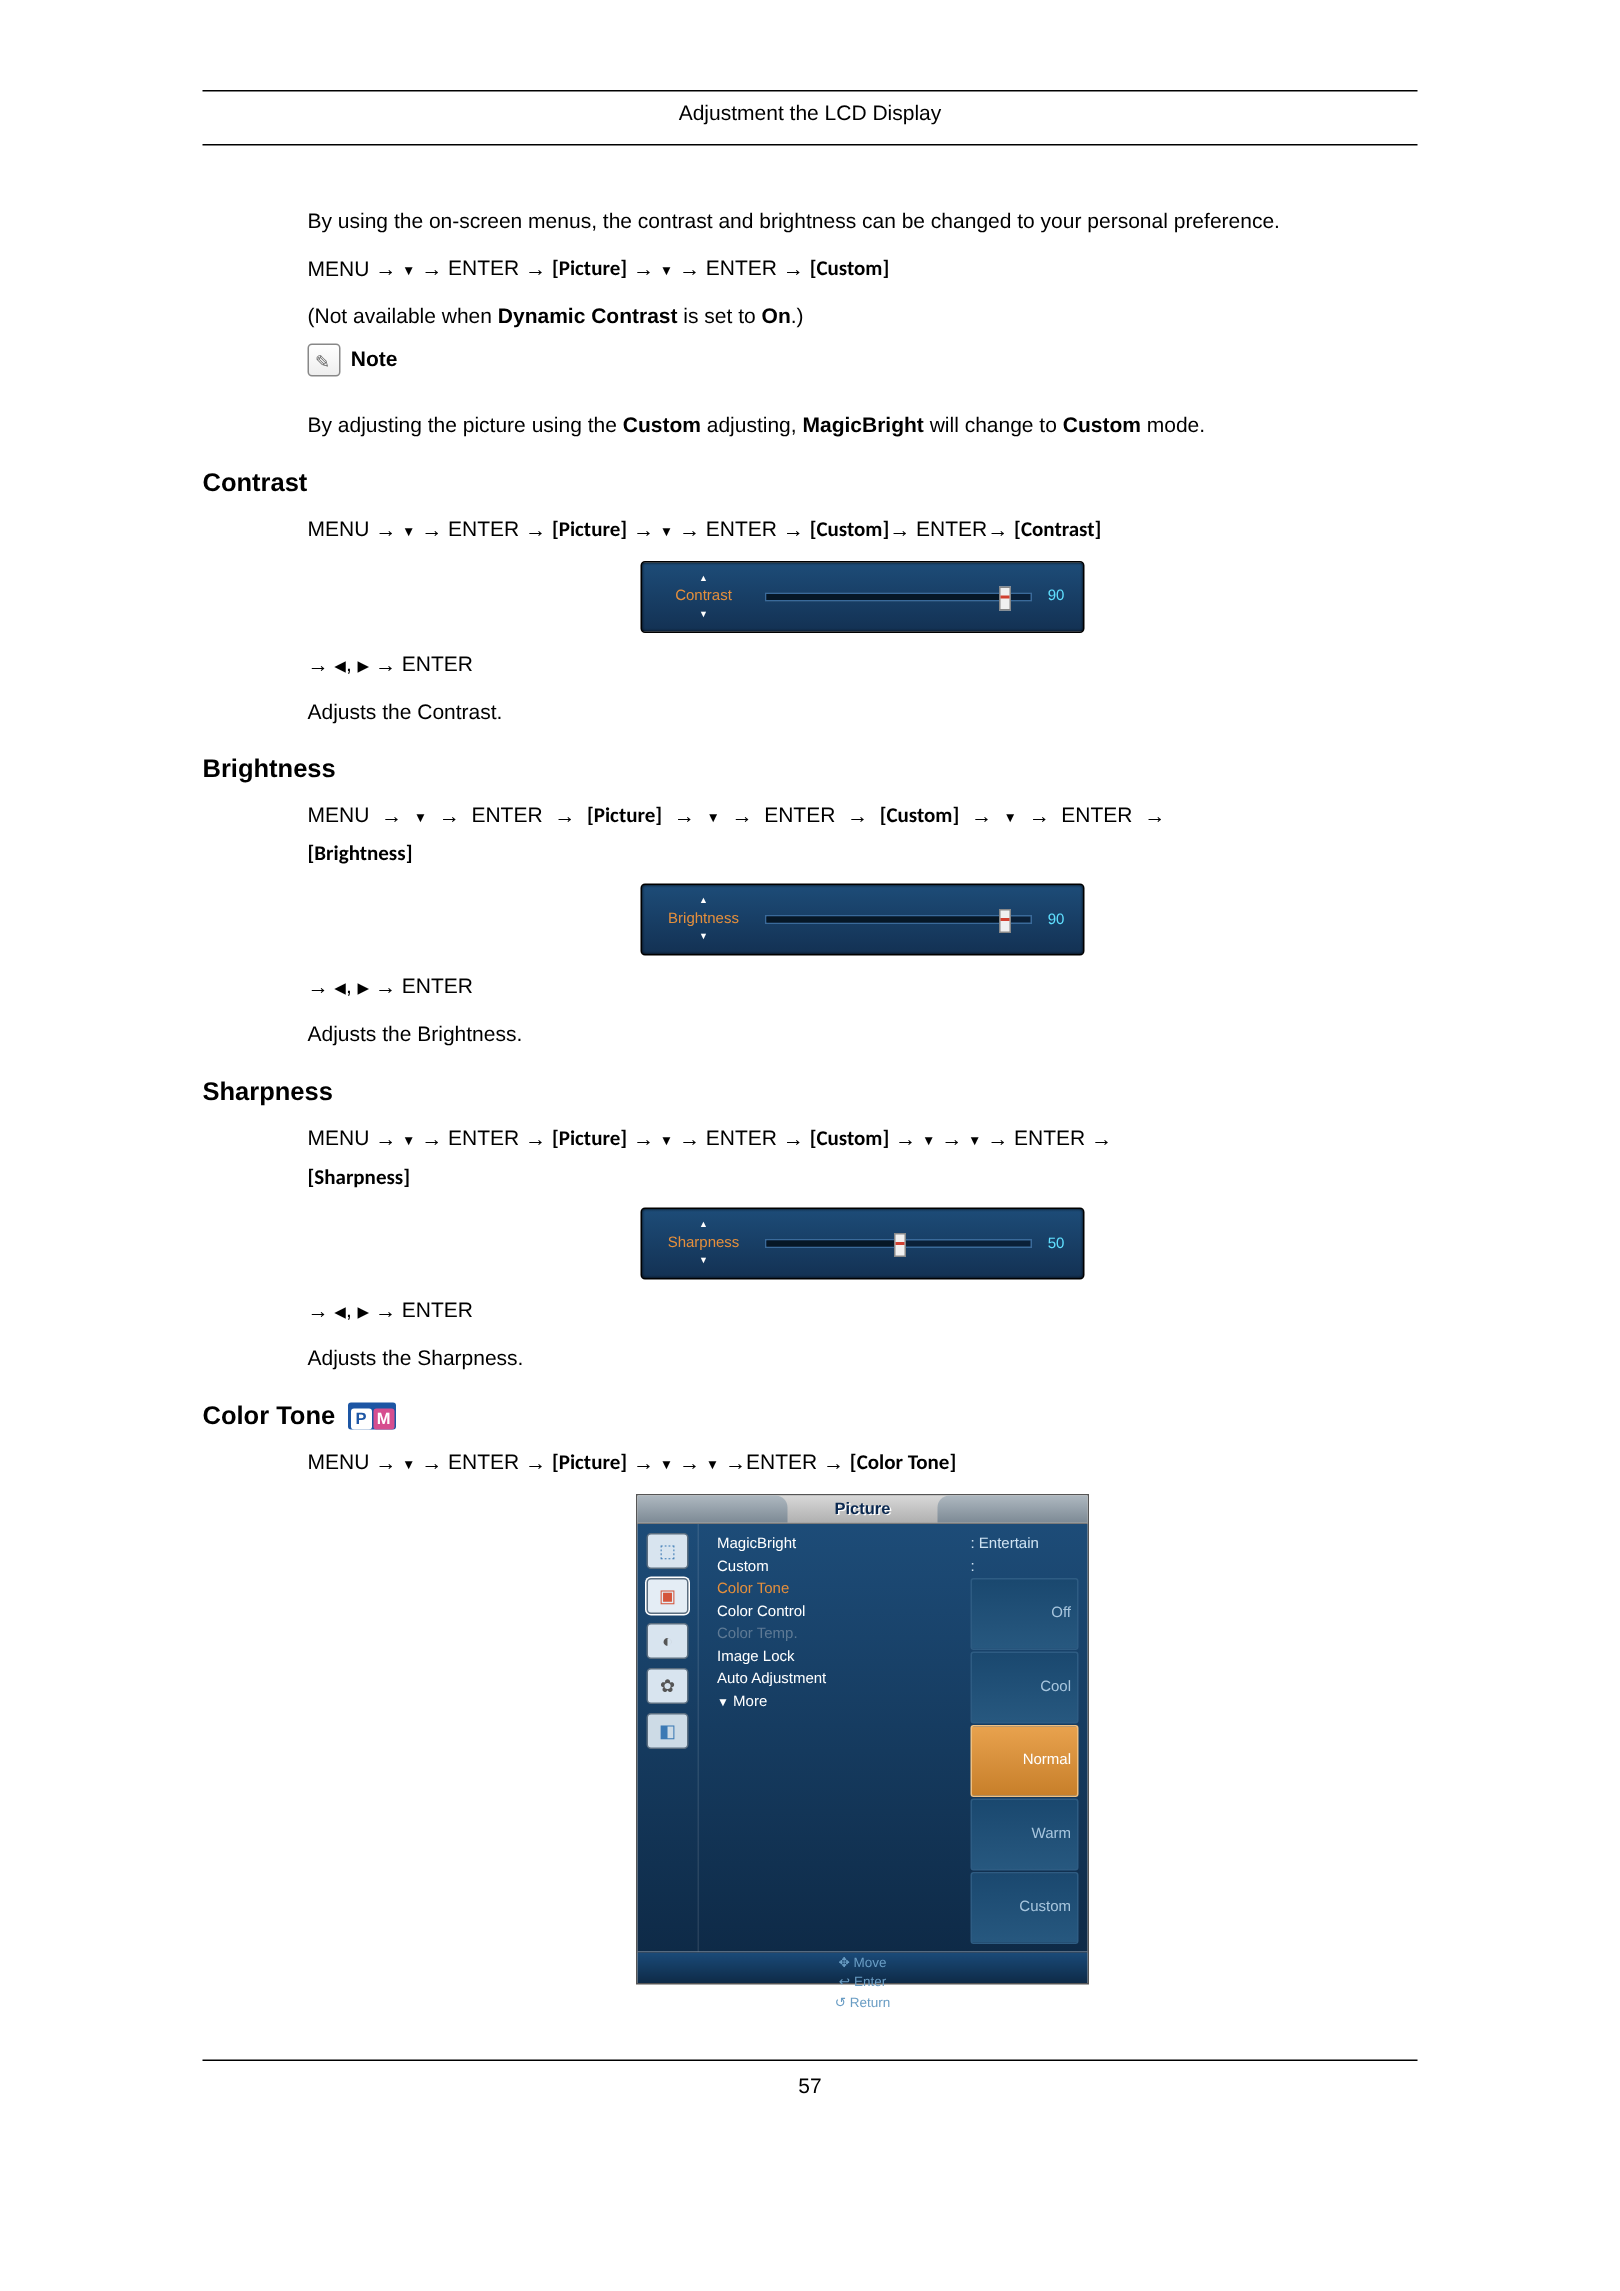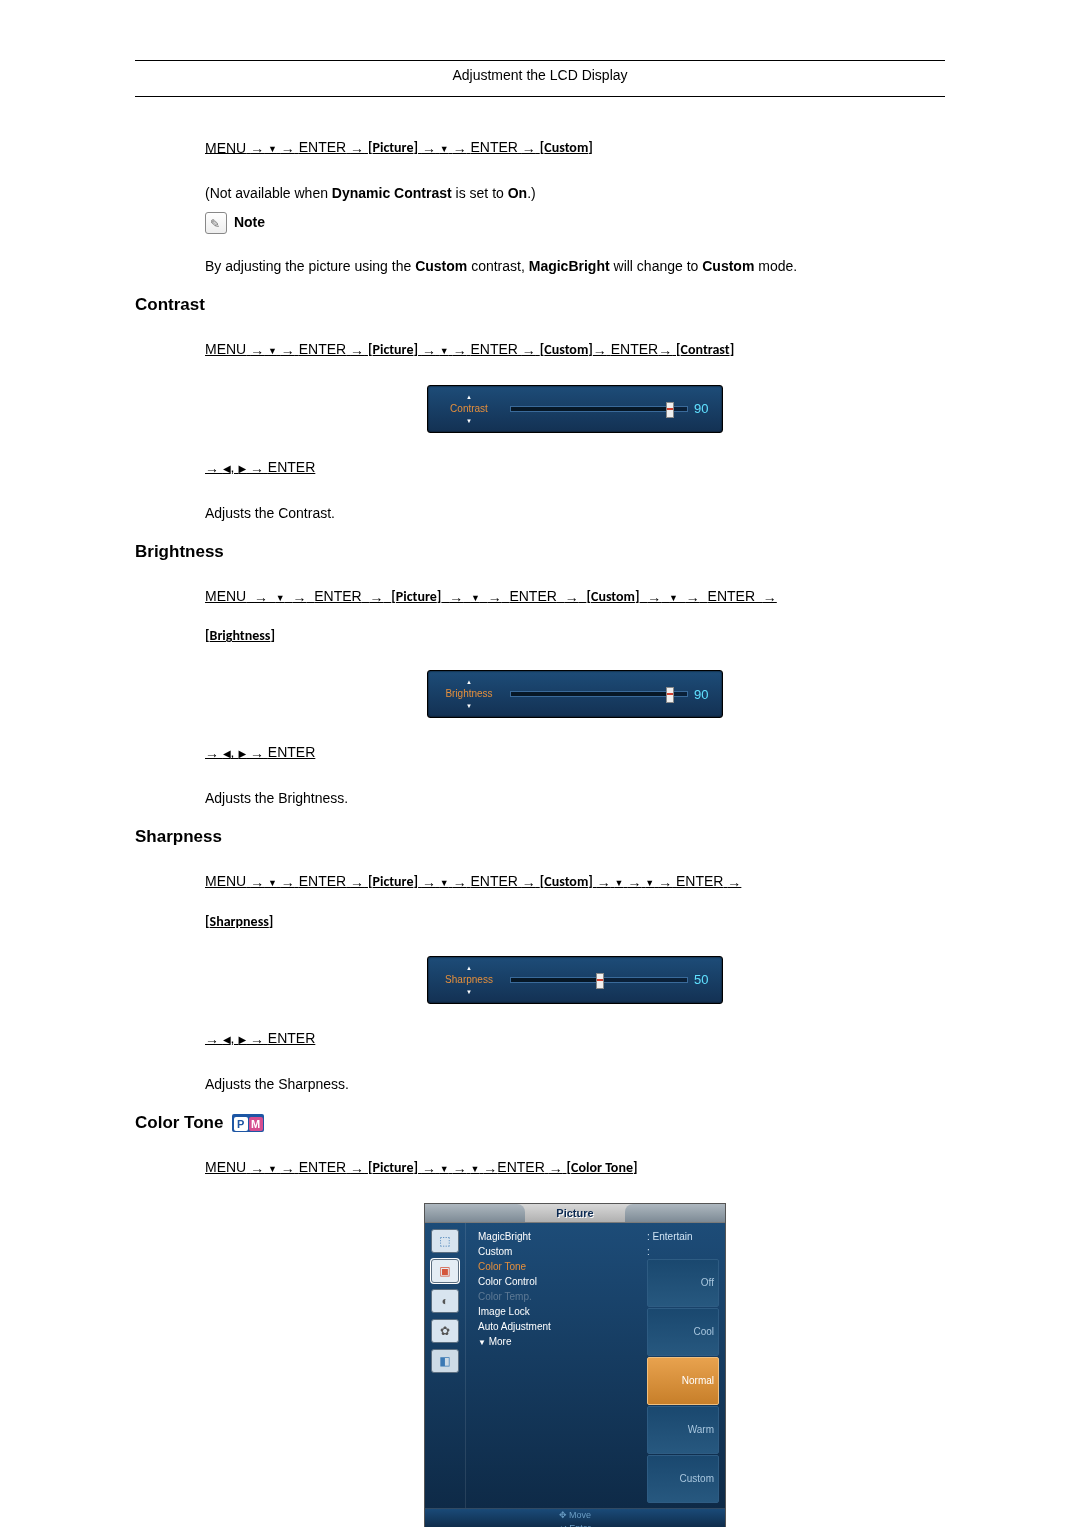--- a/index.html
+++ b/index.html
@@ -39,23 +39,22 @@
   }
   .indent {
     margin-left: 70px;
     margin-right: 0;
     line-height: 1.5;
   }
   .para {
     margin: 8px 0;
   }
   .nav-path {
-    margin: 24px 0;
+    margin: 10px 0;
     font-size: 14px;
-    text-decoration: underline;
   }
   .nav-path .menu-label { vertical-align: middle; }
   .arrow { vertical-align: middle; }
   .menu-bracket { font-weight: bold; font-family: 'Calibri', Arial, sans-serif;}
   b { font-weight: bold; }
   .note-row { margin: 4px 0 22px 0; }
   .pm-badge {
     display: inline-block;
     background: #1d56a4;
     width: 32px;
@@ -156,23 +155,23 @@
   .slider-osd .thumb::before {
     content: "";
     position: absolute;
     left: 0; top: 5px;
     width: 6px;
     height: 2px;
     background: #d04030;
   }
   .slider-osd .val {
     color: #60e0ff;
-    font-size: 13px;
+    font-size: 10px;
     width: 20px;
-    text-align: left;
+    text-align: center;
   }
 
   
   .osd-menu {
     width: 300px;
     margin: 10px auto;
     border: 1px solid #555;
     font-size: 10px;
   }
   .osd-title-bar {
@@ -273,38 +272,39 @@
 </style>
 </head>
 <body>
 
 <div class="page">
   <hr class="hr-top">
   <div class="header-title">Adjustment the LCD Display</div>
   <hr class="hr-below-title">
 
   <div class="indent">
+    <div class="para">By using the on-screen menus, the contrast and brightness can be changed to your personal preference.</div>
     <div class="nav-path">
       <span class="menu-label">MENU</span>
       <span class="arrow">→</span> <span class="tri-small">▼</span>
       <span class="arrow">→</span> <span>ENTER</span>
       <span class="arrow">→</span> <span class="menu-bracket">[<span>Picture</span>]</span>
       <span class="arrow">→</span> <span class="tri-small">▼</span>
       <span class="arrow">→</span> <span>ENTER</span>
       <span class="arrow">→</span> <span class="menu-bracket">[<span>Custom</span>]</span>
     </div>
     <div class="para">
       <span>(Not available when </span><b>Dynamic Contrast</b><span> is set to </span><b>On</b><span>.)</span>
     </div>
     <div class="note-row">
       <span class="note-icon"></span>
       <b>Note</b>
     </div>
     <div class="para">
-      <span>By adjusting the picture using the </span><b>Custom</b><span> contrast, </span><b>MagicBright</b><span> will change to </span><b>Custom</b><span> mode.</span>
+      <span>By adjusting the picture using the </span><b>Custom</b><span> adjusting, </span><b>MagicBright</b><span> will change to </span><b>Custom</b><span> mode.</span>
     </div>
   </div>
 
   <div class="section-heading">Contrast</div>
   <div class="indent">
     <div class="nav-path">
       <span>MENU</span> <span class="arrow">→</span> <span class="tri-small">▼</span>
       <span class="arrow">→</span> <span>ENTER</span>
       <span class="arrow">→</span> <span class="menu-bracket">[<span>Picture</span>]</span>
       <span class="arrow">→</span> <span class="tri-small">▼</span>

